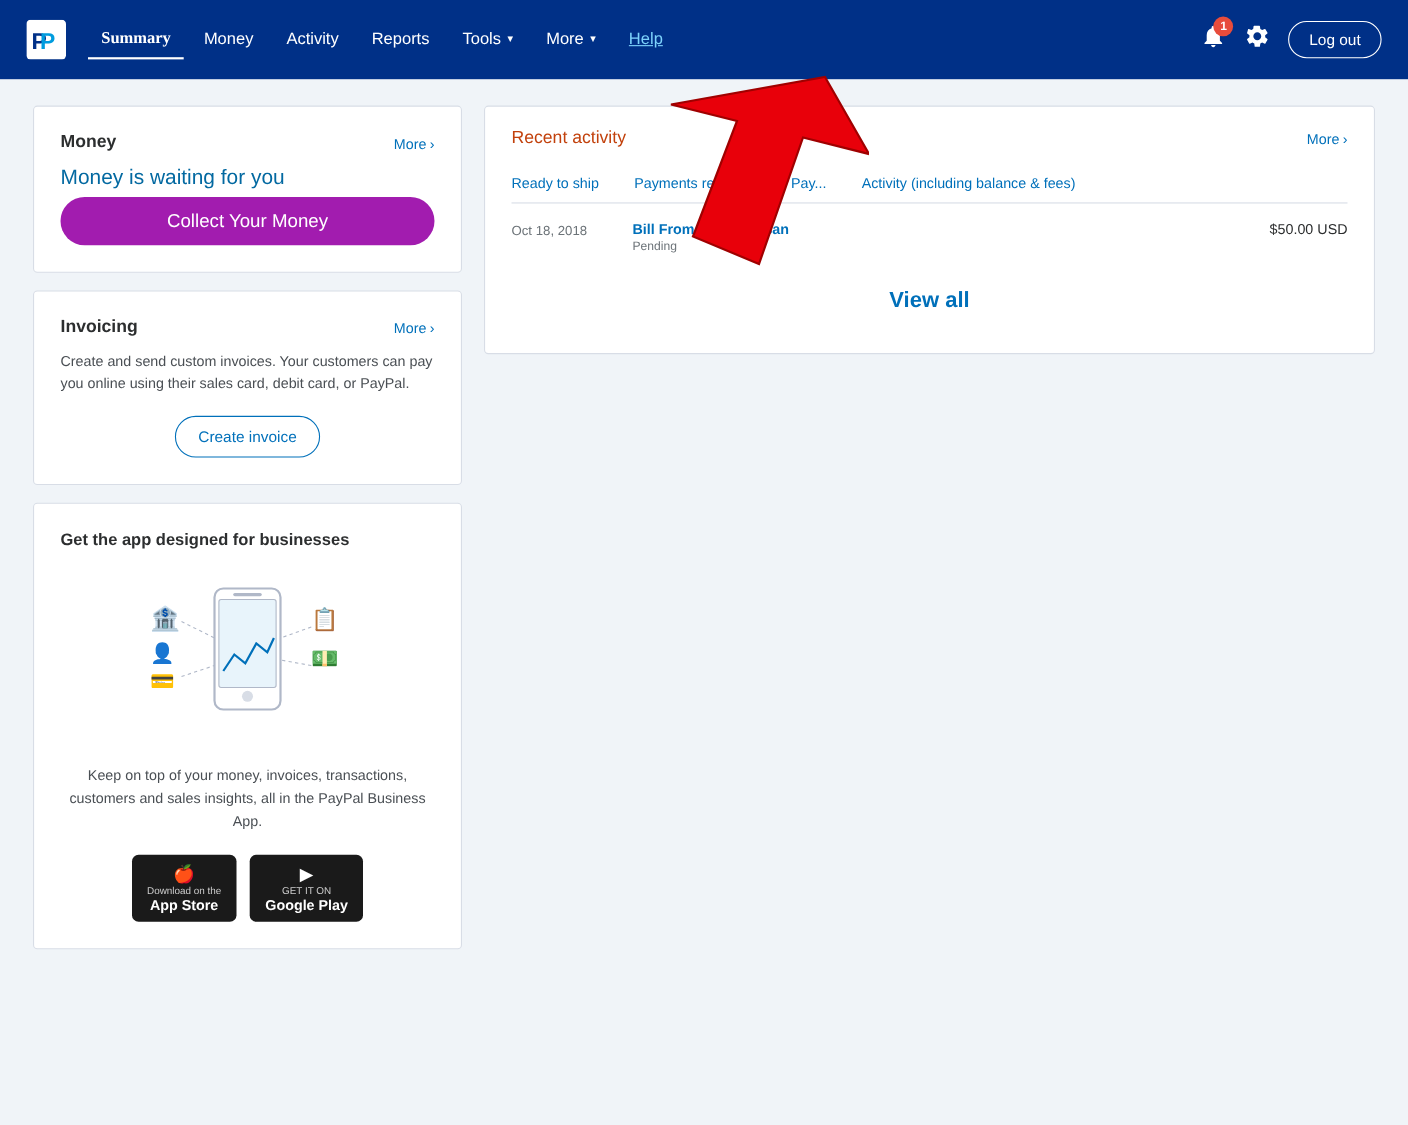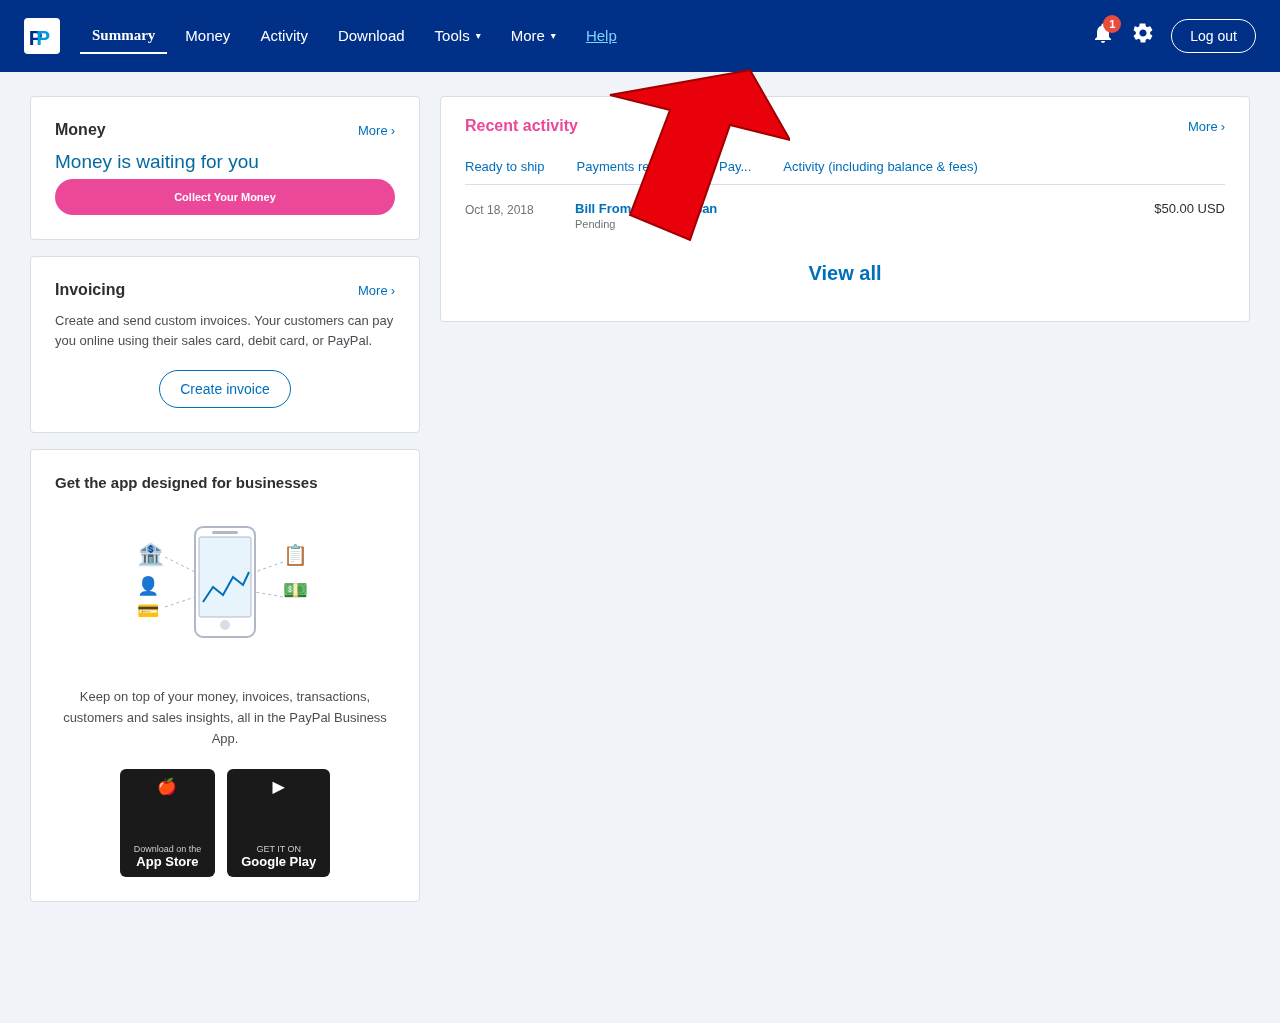--- a/index.html
+++ b/index.html
@@ -144,28 +144,28 @@
       font-size: 19px;
       margin-bottom: 6px;
     }
     .money-amount {
       color: #2c9f45;
       font-size: 30px;
       font-weight: 300;
       margin-bottom: 20px;
     }
     .collect-btn {
-      background: #ec4899;
+      background: #a21caf;
       color: #fff;
       border: none;
       border-radius: 24px;
       padding: 12px 0;
       width: 100%;
-      font-size: 11px;
-      font-weight: 700;
+      font-size: 17px;
+      font-weight: 400;
       cursor: pointer;
     }
 
     
     .invoicing-desc {
       font-size: 13px;
       color: #4a4f54;
       line-height: 1.5;
       margin-bottom: 20px;
     }
@@ -210,43 +210,43 @@
       color: #fff;
       border-radius: 6px;
       padding: 8px 14px;
       font-size: 11px;
       cursor: pointer;
       display: flex;
       flex-direction: column;
       align-items: center;
     }
     .store-badge .badge-icon { font-size: 16px; }
-    .store-badge .badge-sub { font-size: 9px; color: #ccc; margin-top: 48px; }
+    .store-badge .badge-sub { font-size: 9px; color: #ccc; }
     .store-badge .badge-name { font-size: 13px; font-weight: 600; }
 
     
     .right-col {
       flex: 1;
     }
     .activity-card {
       background: #fff;
       border-radius: 4px;
       border: 1px solid #d8dde6;
       padding: 20px 24px;
     }
     .activity-header {
       display: flex;
       justify-content: space-between;
       align-items: center;
       margin-bottom: 16px;
     }
     .activity-title {
       font-size: 16px;
-      font-weight: 700;
-      color: #ec4899;
+      font-weight: 400;
+      color: #c2410c;
     }
     .activity-tabs {
       display: flex;
       gap: 0;
       border-bottom: 1px solid #d8dde6;
       margin-bottom: 0;
     }
     .activity-tab {
       color: #0070ba;
       font-size: 13px;
@@ -334,21 +334,21 @@
     <svg viewBox="0 0 38 38" fill="none" xmlns="http://www.w3.org/2000/svg">
       <rect width="38" height="38" rx="4" fill="#fff"></rect>
       <text x="5" y="28" font-size="22" font-weight="bold" fill="#003087">P</text>
       <text x="13" y="28" font-size="22" font-weight="bold" fill="#009cde">P</text>
     </svg>
   </div>
   <div class="nav-items">
     <a class="nav-item active">Summary</a>
     <a class="nav-item">Money</a>
     <a class="nav-item">Activity</a>
-    <a class="nav-item">Download</a>
+    <a class="nav-item">Reports</a>
     <a class="nav-item">
         <span>Tools</span>
         <span class="chevron">▾</span>
       </a>
     <a class="nav-item">
         <span>More</span>
         <span class="chevron">▾</span>
       </a>
     <a class="nav-item help">Help</a>
   </div>

